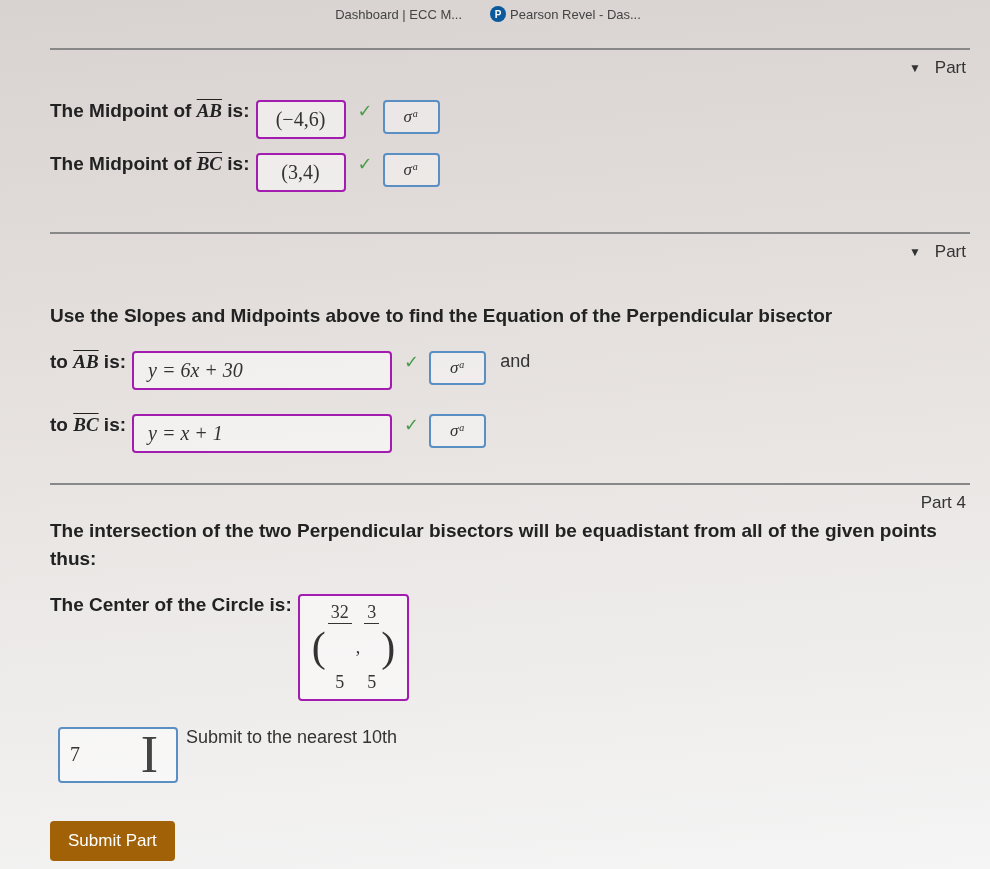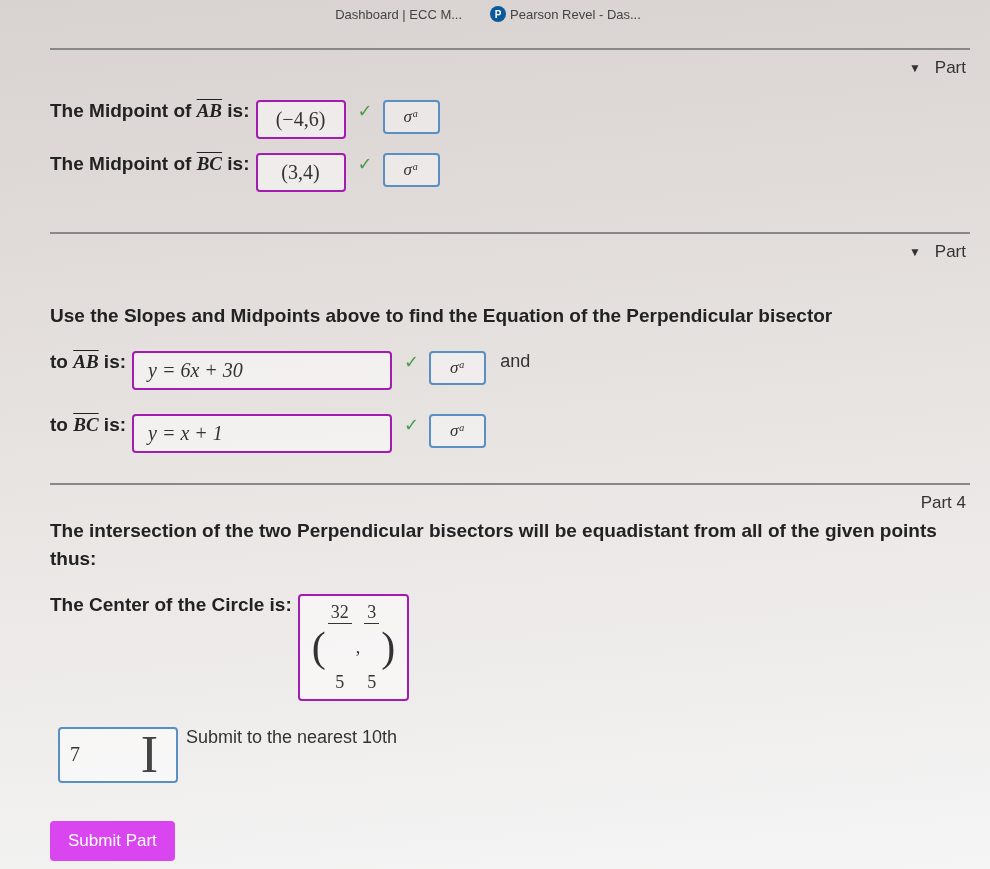--- a/index.html
+++ b/index.html
@@ -78,21 +78,21 @@
     font-family: "Times New Roman", serif; font-size: 20px;
     background: rgba(255,255,255,0.5);
     position: relative; margin: 0 8px;
   }
   .cursor-i {
     position: absolute; right: 18px; top: -6px; bottom: -6px;
     font-family: "Times New Roman", serif; font-size: 52px;
     display: flex; align-items: center; color: #444;
   }
   .submit-btn {
-    background: #d946ef; color: #fff; border: none;
+    background: #a16207; color: #fff; border: none;
     padding: 10px 18px; font-size: 17px; border-radius: 4px;
     margin-top: 24px; cursor: pointer;
   }
   .and-text { margin-left: 14px; font-size: 18px; }
 </style>
 </head>
 <body>
 
 <div class="top-tabs">
   <div class="tab-item">

